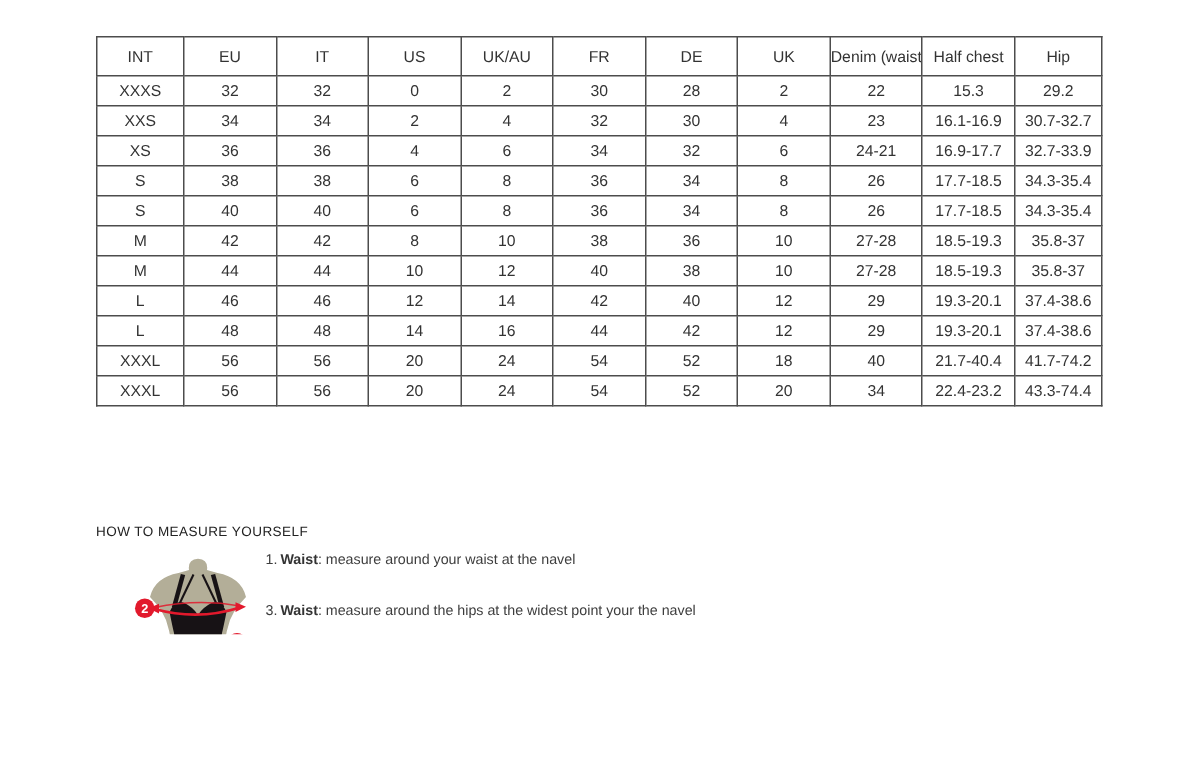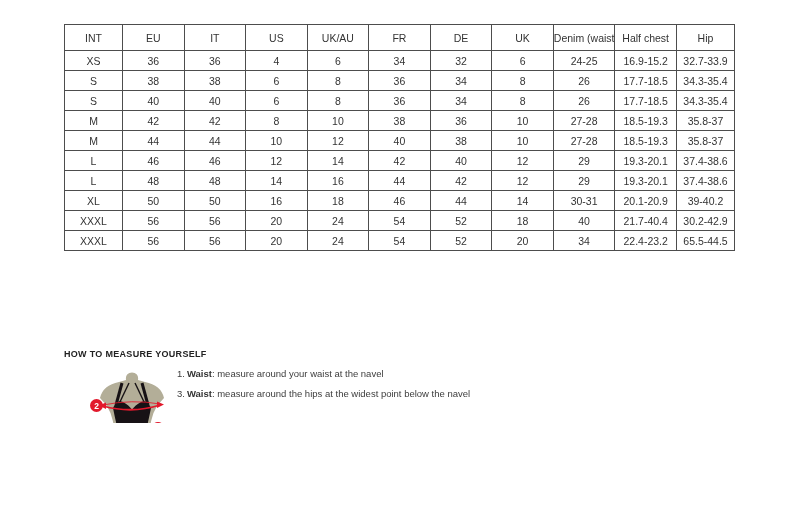--- a/index.html
+++ b/index.html
@@ -17,26 +17,26 @@
     text-align:center; vertical-align:middle;
     font-size:10.5px; color:#333333; font-weight:400;
     padding:0; white-space:nowrap; overflow:hidden;
   }
   table.size-chart th { height:26px; }
   table.size-chart td { height:20px; }
   table.size-chart col.c-first { width:58px; }
   table.size-chart col.c-last  { width:58px; }
   .measure-title {
     position:absolute; left:64px; top:349px;
-    font-size:9px; font-weight:700; letter-spacing:0.3px; color:#222222;
+    font-size:9px; font-weight:400; letter-spacing:0.3px; color:#222222;
   }
   .figure-wrap { position:absolute; left:85px; top:372px; width:100px; height:108px; }
   .steps {
     position:absolute; left:177px; top:369px; width:420px;
-    display:flex; flex-direction:column; gap:10px;
+    display:flex; flex-direction:column; gap:24px;
   }
   .step { font-size:9.5px; line-height:10px; color:#3d3d3d; }
   .step .num { margin-right:2px; }
   .step b { font-weight:700; color:#333333; }
   .badge-num {
     font-family:"Liberation Sans", sans-serif; font-size:8.5px; font-weight:700;
   }
 </style>
 </head>
 <body>
@@ -67,30 +67,56 @@
           <th>FR</th>
           <th>DE</th>
           <th>UK</th>
           <th>Denim (waist)</th>
           <th>Half chest</th>
           <th>Hip</th>
         </tr>
       </thead>
       <tbody>
         <tr>
+          <td>XXXS</td>
+          <td>32</td>
+          <td>32</td>
+          <td>0</td>
+          <td>2</td>
+          <td>30</td>
+          <td>28</td>
+          <td>2</td>
+          <td>22</td>
+          <td>15.3</td>
+          <td>29.2</td>
+        </tr>
+        <tr>
+          <td>XXS</td>
+          <td>34</td>
+          <td>34</td>
+          <td>2</td>
+          <td>4</td>
+          <td>32</td>
+          <td>30</td>
+          <td>4</td>
+          <td>23</td>
+          <td>16.1-16.9</td>
+          <td>30.7-32.7</td>
+        </tr>
+        <tr>
           <td>XS</td>
           <td>36</td>
           <td>36</td>
           <td>4</td>
           <td>6</td>
           <td>34</td>
           <td>32</td>
           <td>6</td>
-          <td>24-25</td>
-          <td>16.9-15.2</td>
+          <td>24-21</td>
+          <td>16.9-17.7</td>
           <td>32.7-33.9</td>
         </tr>
         <tr>
           <td>S</td>
           <td>38</td>
           <td>38</td>
           <td>6</td>
           <td>8</td>
           <td>36</td>
           <td>34</td>
@@ -158,57 +184,44 @@
           <td>14</td>
           <td>16</td>
           <td>44</td>
           <td>42</td>
           <td>12</td>
           <td>29</td>
           <td>19.3-20.1</td>
           <td>37.4-38.6</td>
         </tr>
         <tr>
-          <td>XL</td>
-          <td>50</td>
-          <td>50</td>
-          <td>16</td>
-          <td>18</td>
-          <td>46</td>
-          <td>44</td>
-          <td>14</td>
-          <td>30-31</td>
-          <td>20.1-20.9</td>
-          <td>39-40.2</td>
-        </tr>
-        <tr>
           <td>XXXL</td>
           <td>56</td>
           <td>56</td>
           <td>20</td>
           <td>24</td>
           <td>54</td>
           <td>52</td>
           <td>18</td>
           <td>40</td>
           <td>21.7-40.4</td>
-          <td>30.2-42.9</td>
+          <td>41.7-74.2</td>
         </tr>
         <tr>
           <td>XXXL</td>
           <td>56</td>
           <td>56</td>
           <td>20</td>
           <td>24</td>
           <td>54</td>
           <td>52</td>
           <td>20</td>
           <td>34</td>
           <td>22.4-23.2</td>
-          <td>65.5-44.5</td>
+          <td>43.3-74.4</td>
         </tr>
       </tbody>
     </table>
 
   <div class="measure-title">HOW TO MEASURE YOURSELF</div>
 
   <div class="figure-wrap">
     <svg width="100" height="108" viewBox="0 0 100 108" xmlns="http://www.w3.org/2000/svg">
 
       <path d="M15 26 Q18 13 34 10 L41 8 Q40 1 47 0.5 Q54 1 53 8 L60 10 Q76 13 79 26
@@ -251,17 +264,17 @@
       <circle cx="9.5" cy="78.5" r="6.5" fill="#e2192c"></circle>
       <text class="badge-num" x="9.5" y="81.6" text-anchor="middle" fill="#ffffff">3</text>
     </svg>
   </div>
 
   <div class="steps">
     <div class="step">
       <span class="num">1.</span><b>Waist</b><span>: measure around your waist at the navel</span>
     </div>
     <div class="step">
-      <span class="num">3.</span><b>Waist</b><span>: measure around the hips at the widest point below the navel</span>
+      <span class="num">3.</span><b>Waist</b><span>: measure around the hips at the widest point your the navel</span>
     </div>
   </div>
 
 </div>
 
 </body></html>

